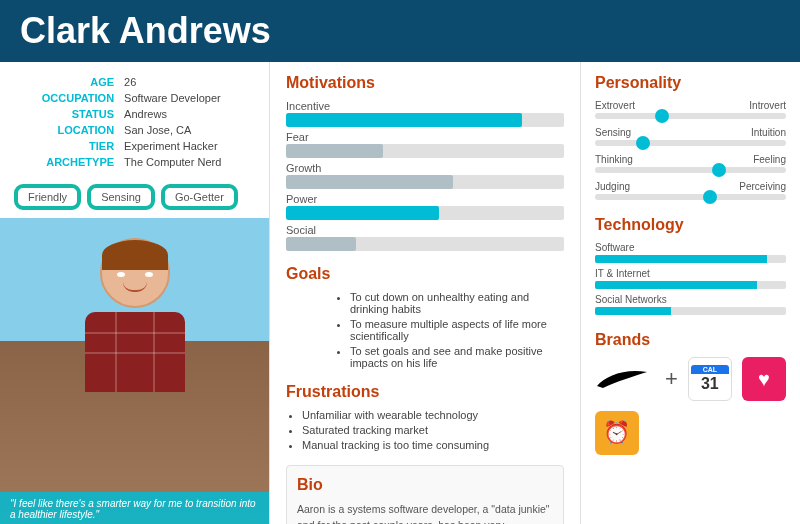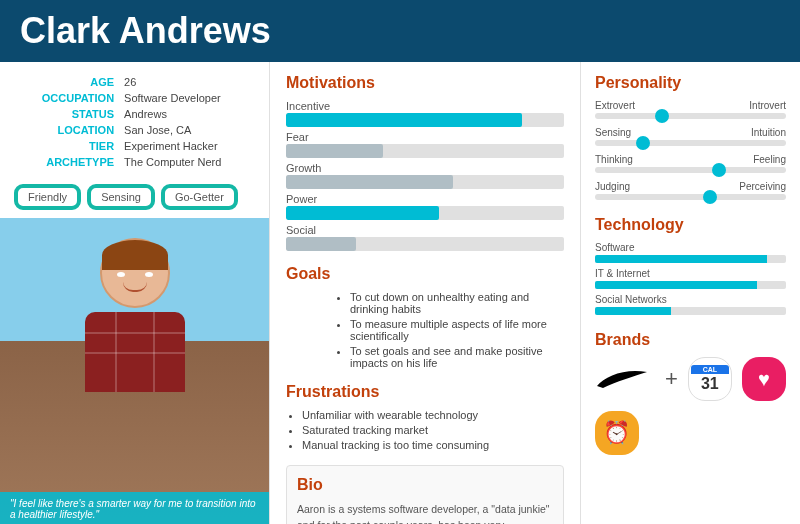--- a/index.html
+++ b/index.html
@@ -132,21 +132,21 @@
     .tech-label { font-size: 10px; color: #555; margin-bottom: 2px; }
     .tech-bar-track { background: #e0e0e0; height: 8px; border-radius: 2px; overflow: hidden; }
     .tech-bar-fill { background: #00bcd4; height: 100%; }
 
     
     .brands { }
     .brand-icons { display: flex; gap: 10px; flex-wrap: wrap; align-items: center; margin-top: 8px; }
     .brand-icon {
       width: 44px; height: 44px;
       background: #f0f0f0;
-      border-radius: 17px;
+      border-radius: 6px;
       display: flex; align-items: center; justify-content: center;
       font-size: 20px;
       font-weight: bold;
     }
     .brand-nike {
       width: 60px; height: 30px;
       font-size: 28px;
       font-style: italic;
       color: #000;
       background: transparent;

